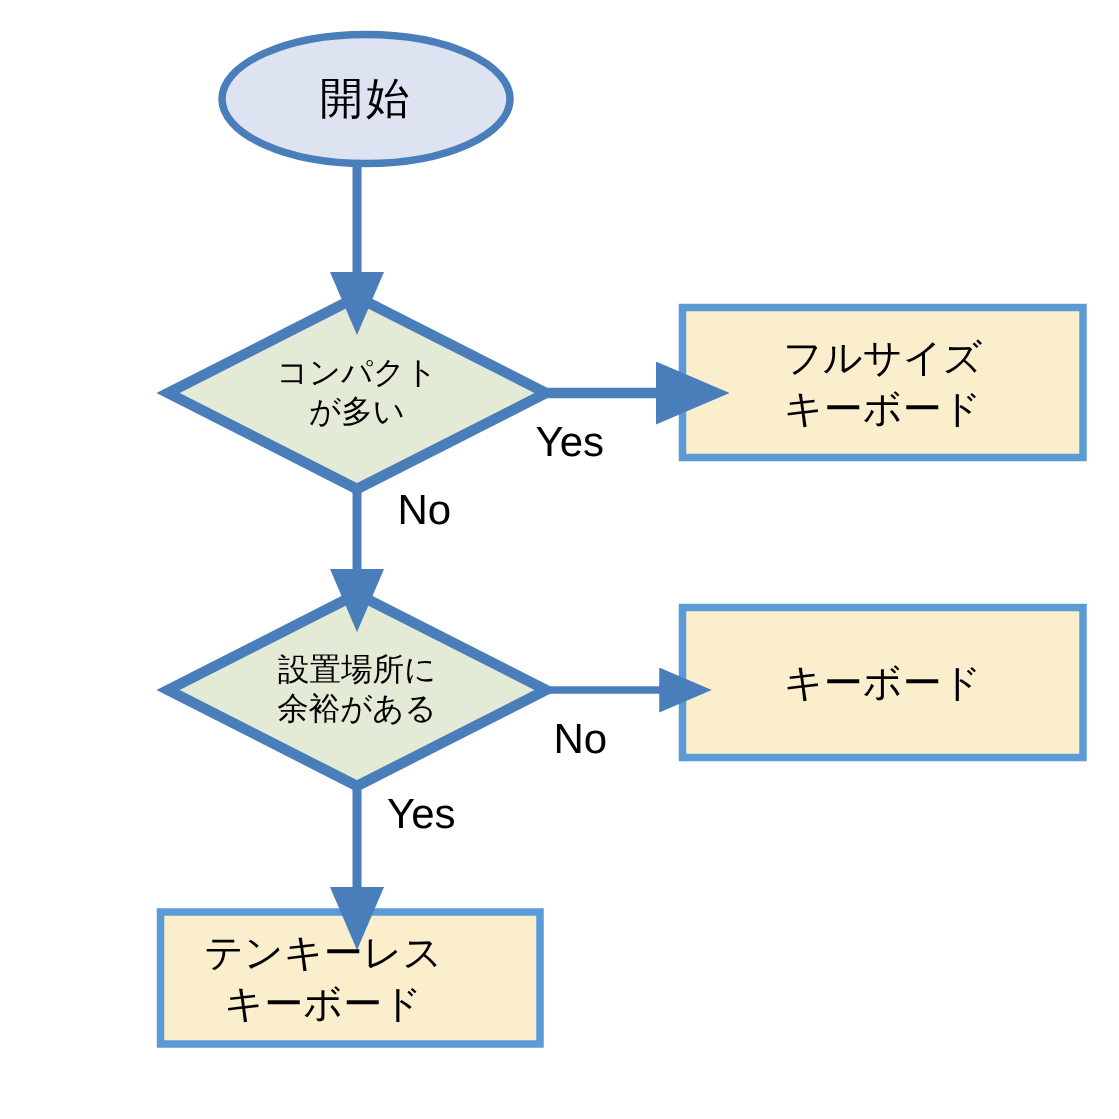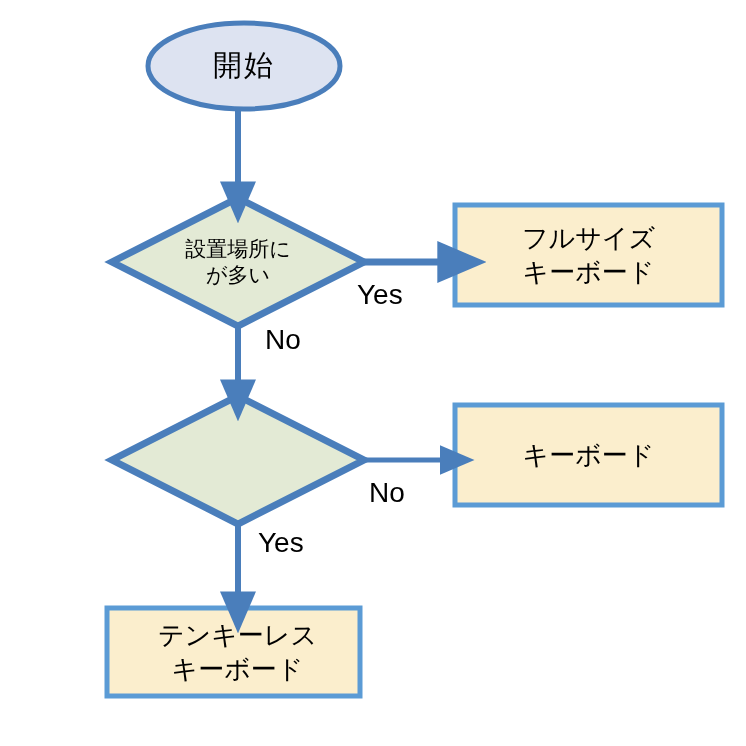--- a/index.html
+++ b/index.html
@@ -53,21 +53,21 @@
   #decision1-text { left: 112px; top: 212px; width: 252px; height: 100px; }
   #decision2-text { left: 112px; top: 410px; width: 252px; height: 100px; }
 
   
   .box-text {
     font-size: 26px;
     line-height: 1.32;
   }
   #result1-text { left: 455px; top: 205px; width: 267px; height: 100px; text-align: right; }
   #result2-text { left: 455px; top: 405px; width: 267px; height: 100px; }
-  #result3-text { left: 111px; top: 608px; width: 253px; height: 88px; }
+  #result3-text { left: 89px; top: 608px; width: 253px; height: 88px; }
 
   
   .edge-label {
     position: absolute;
     color: #000000;
     font-size: 28px;
     white-space: nowrap;
   }
   #edge-label-yes1 { left: 357px; top: 279px; }
   #edge-label-no1  { left: 265px; top: 324px; }
@@ -110,24 +110,28 @@
     <line x1="364" y1="460" x2="440" y2="460" stroke="#4a7ebb" stroke-width="5" marker-end="url(#arrow-right)"></line>
 
     <line x1="238" y1="524" x2="238" y2="592" stroke="#4a7ebb" stroke-width="6" marker-end="url(#arrow-down)"></line>
   </svg>
 
   <div class="node-label" id="start-text">
     <span>開始</span>
   </div>
 
   <div class="node-label diamond-text" id="decision1-text">
-    <span>設置場所に</span>
+    <span>コンパクト</span>
     <span>が多い</span>
   </div>
 
+  <div class="node-label diamond-text" id="decision2-text">
+    <span>設置場所に</span>
+    <span>余裕がある</span>
+  </div>
 
   <div class="node-label box-text" id="result1-text">
     <span>フルサイズ</span>
     <span>キーボード</span>
   </div>
 
   <div class="node-label box-text" id="result2-text">
     <span>キーボード</span>
   </div>
 

